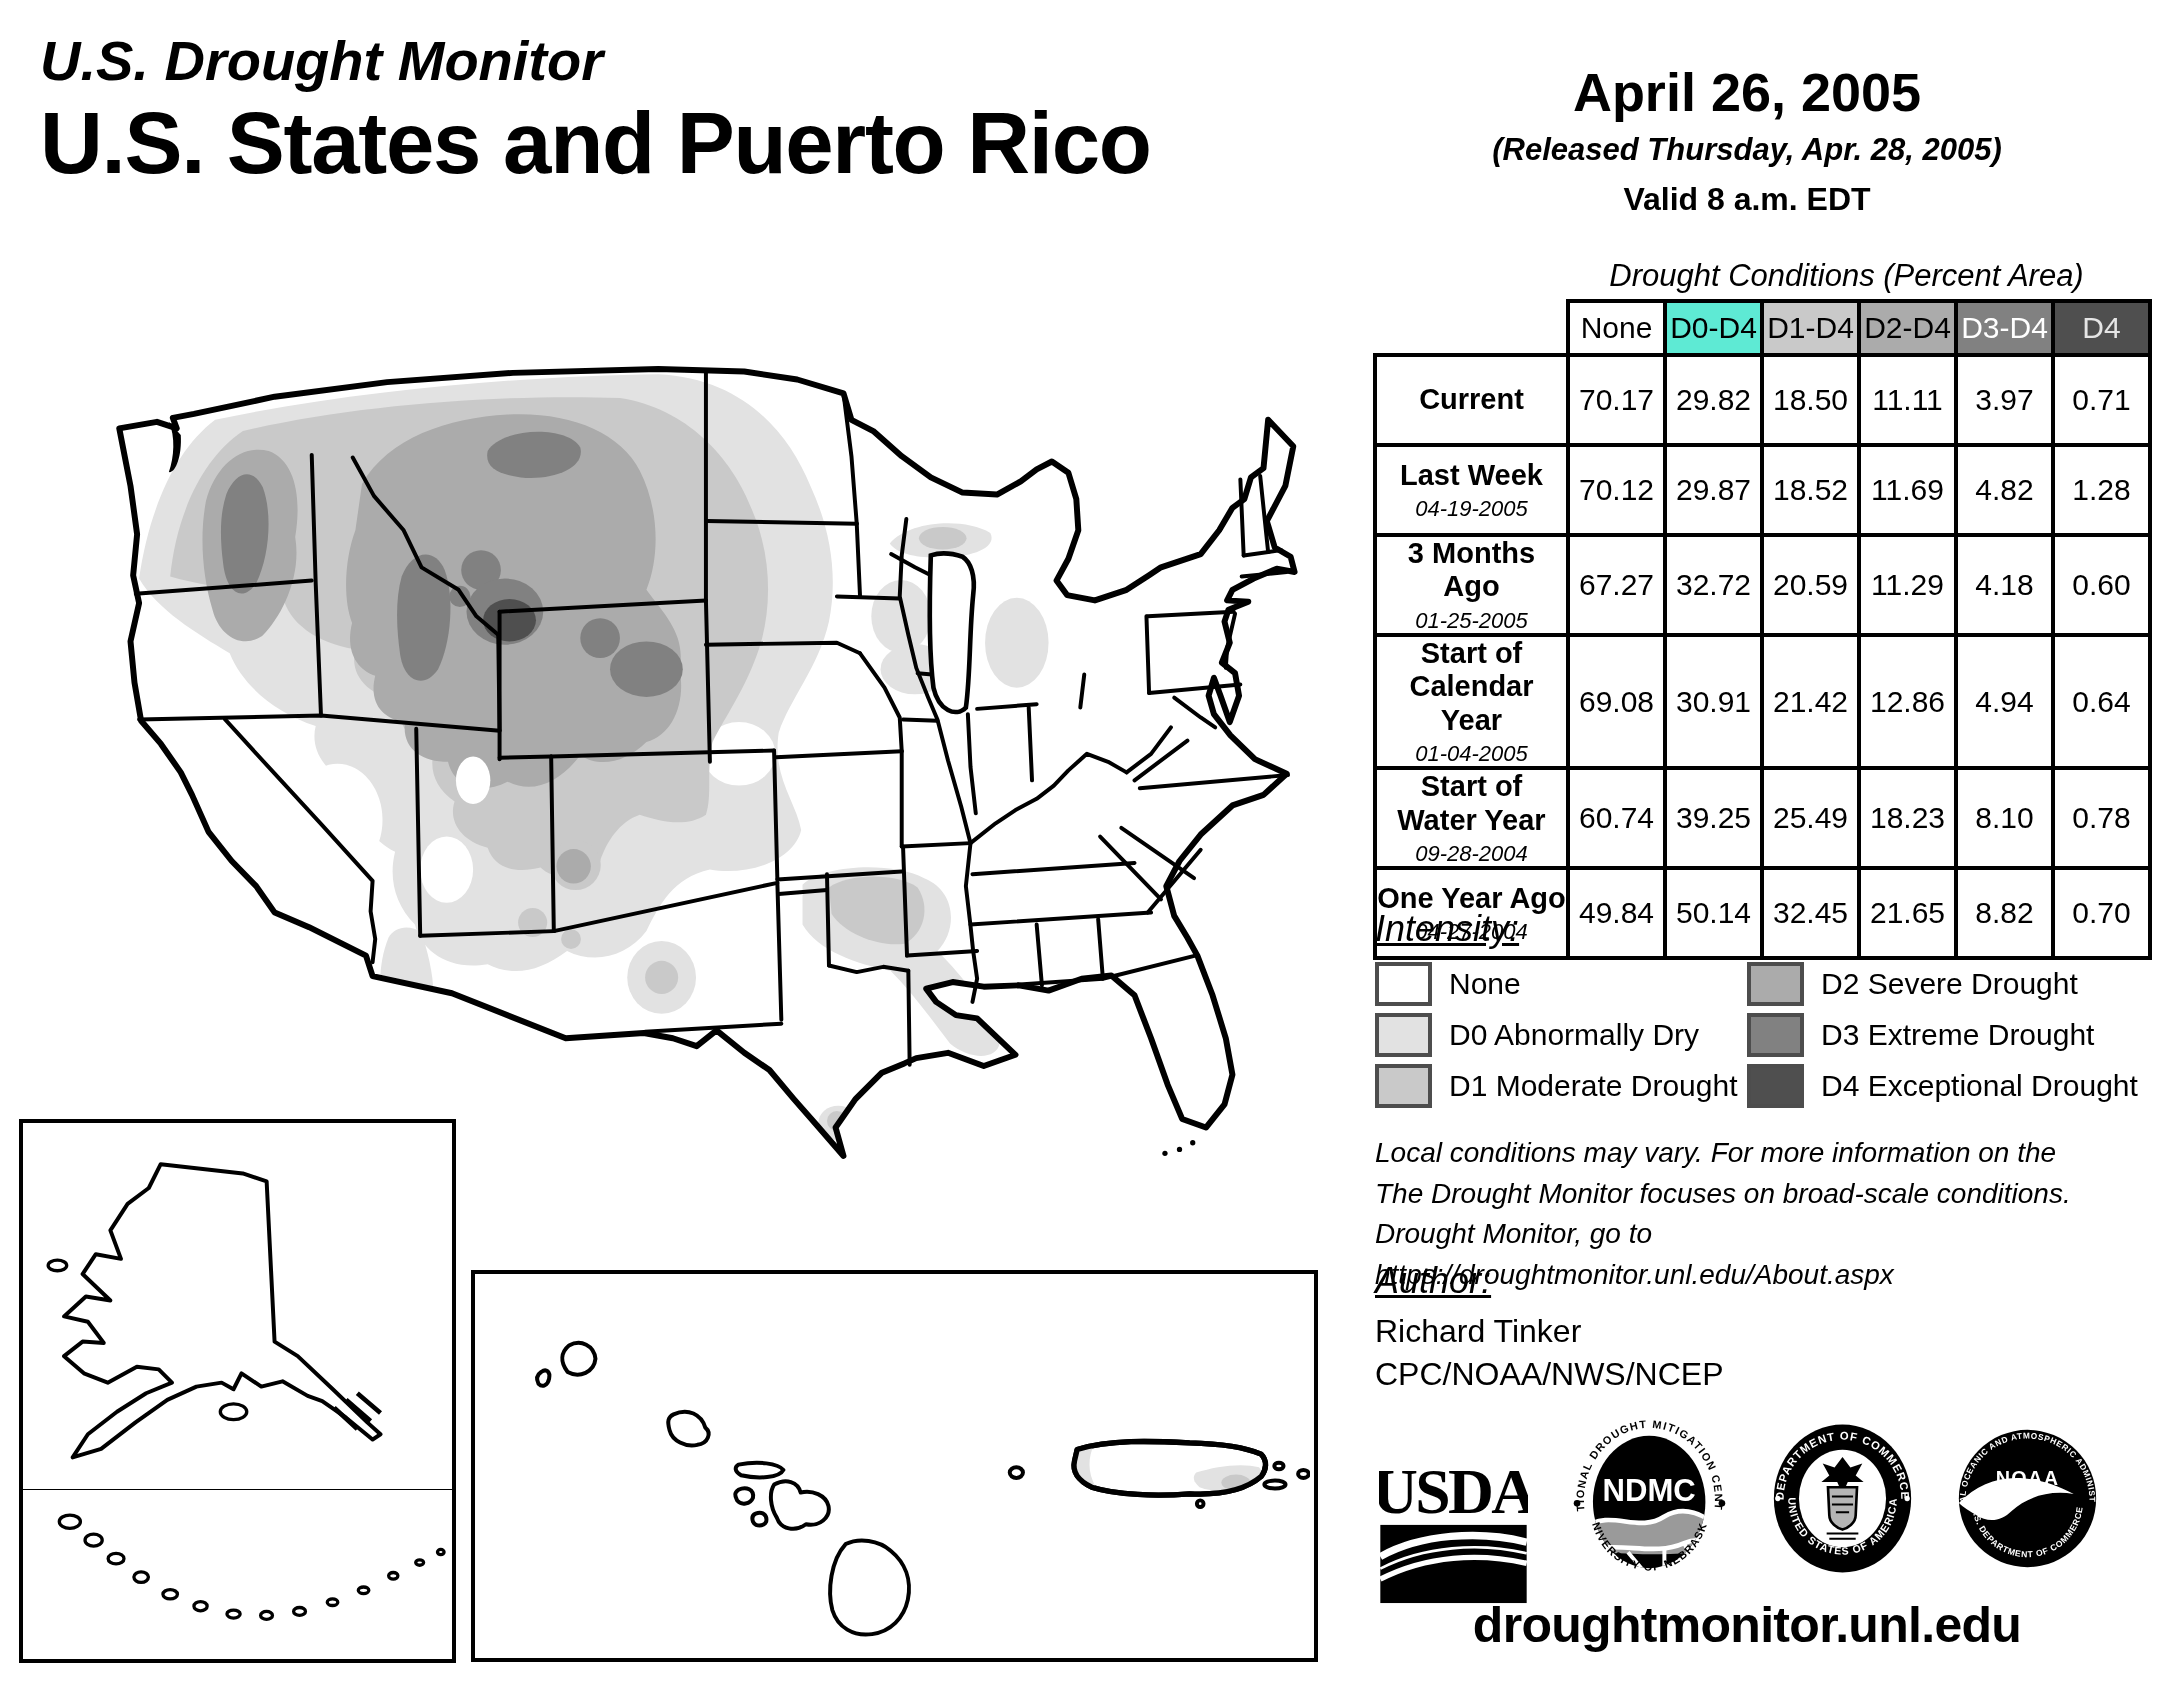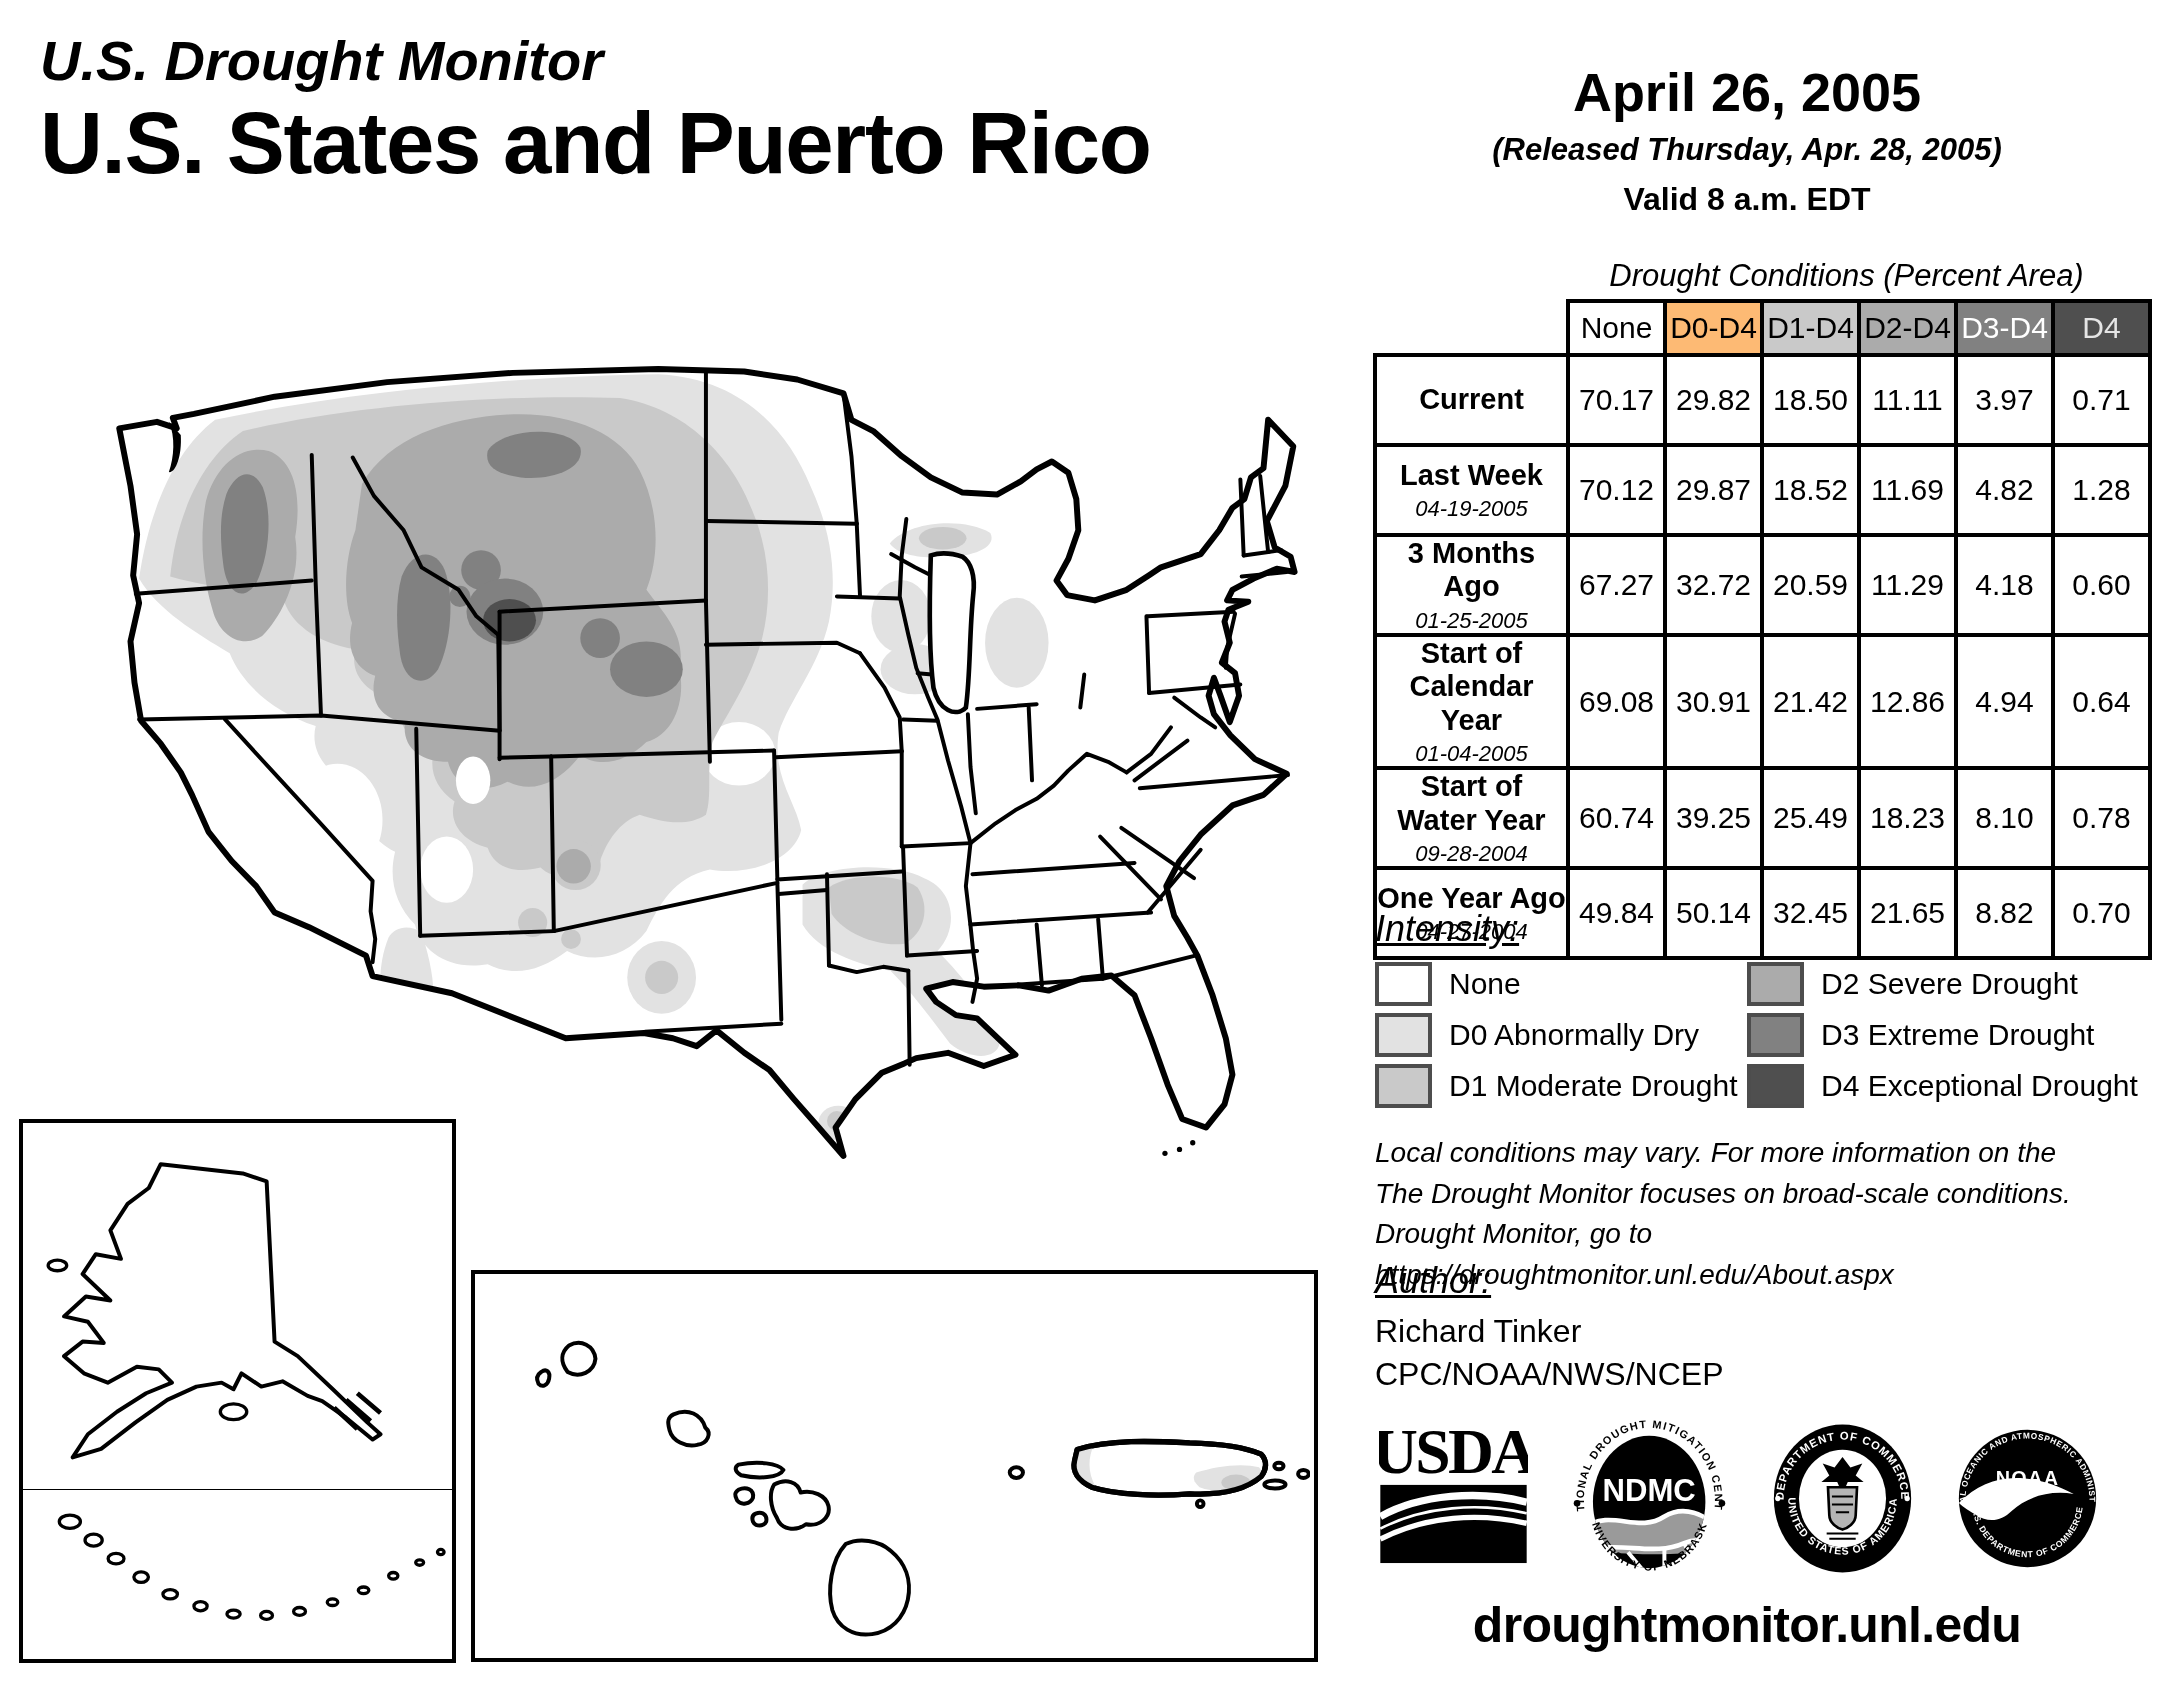--- a/index.html
+++ b/index.html
@@ -42,21 +42,21 @@
   
   .disclaimer{position:absolute;left:1375px;top:1133px;width:787px;
               font-size:28px;font-style:italic;line-height:1.45;}
   .author-title{position:absolute;left:1375px;top:1260px;font-size:36px;font-style:italic;
                 text-decoration:underline;}
   .author-name{position:absolute;left:1375px;top:1313px;font-size:32px;}
   .author-org{position:absolute;left:1375px;top:1356px;font-size:32px;}
 
   
   .logo{position:absolute;top:1416px;}
-  .logo.usda{left:1379px;}
+  .logo.usda{left:1379px;margin-top:40px;}
   .logo.ndmc{left:1565px;}
   .logo.doc{left:1763px;}
   .logo.noaa{left:1948px;}
   .site-url{position:absolute;left:1416px;top:1596px;width:662px;text-align:center;
             font-size:50px;font-weight:bold;letter-spacing:-0.7px;}
 
   
   .mainmap{position:absolute;left:76px;top:357px;}
   .inset{position:absolute;border:4px solid #000;background:#fff;}
   .inset.ak{left:18.5px;top:1119px;width:437px;height:374px;}
@@ -80,21 +80,21 @@
     <div class="date-released">(Released Thursday, Apr. 28, 2005)</div>
     <div class="date-valid">Valid 8 a.m. EDT</div>
   </div>
 
   <div class="tbl-caption">Drought Conditions (Percent Area)</div>
   <table class="drought">
     <tbody>
         <tr>
       <th class="corner"></th>
       <th style="background: rgb(255, 255, 255); color: rgb(0, 0, 0);">None</th>
-      <th style="background: #fdba74; color: rgb(0, 0, 0); margin-left: 20px;">D0-D4</th>
+      <th style="background: #5eead4; color: rgb(0, 0, 0); margin-left: 20px;">D0-D4</th>
       <th style="background: rgb(201, 201, 201); color: rgb(0, 0, 0);">D1-D4</th>
       <th style="background: rgb(171, 171, 171); color: #000000;">D2-D4</th>
       <th style="background: rgb(129, 129, 129); color: #ffffff;">D3-D4</th>
       <th style="background: rgb(79, 79, 79); color: #e5e5e5;">D4</th>
     </tr>
     <tr>
       <td class="rowlabel">
             <div>Current</div>
           </td>
       <td class="val">70.17</td>

